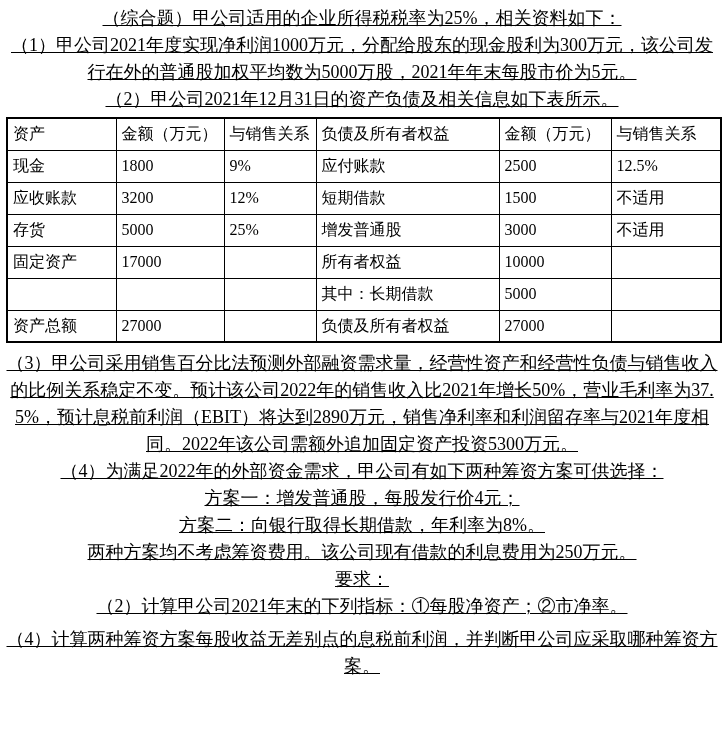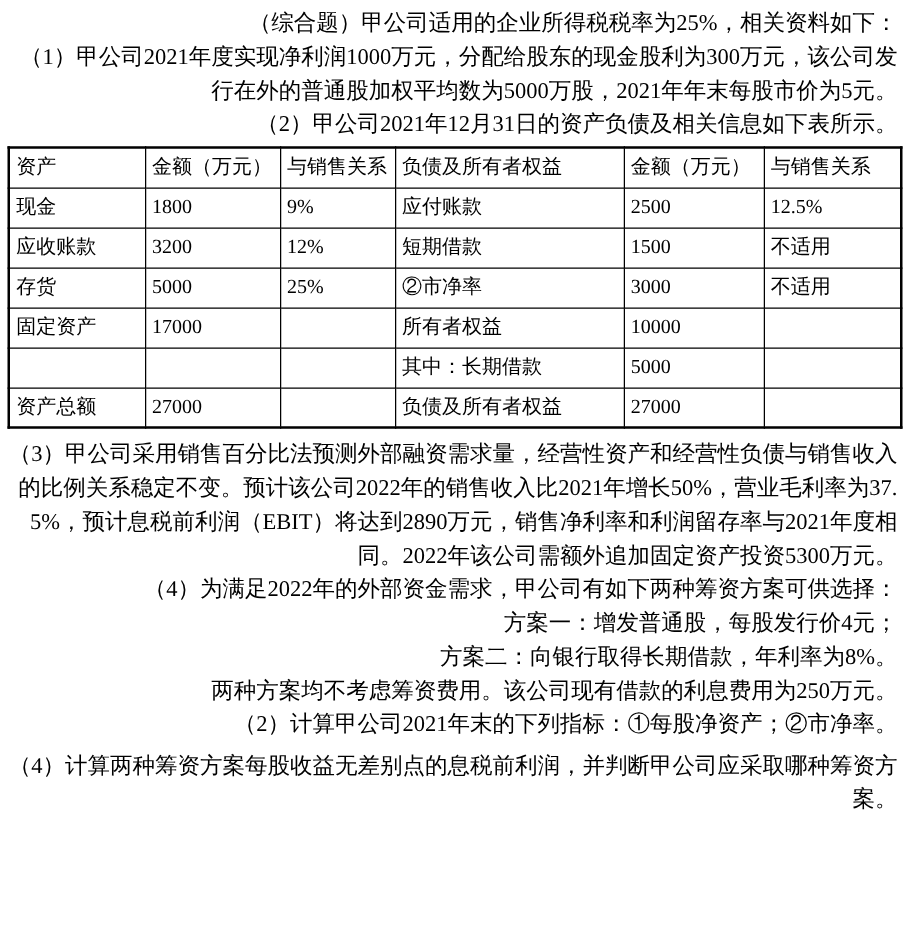--- a/index.html
+++ b/index.html
@@ -13,22 +13,23 @@
     overflow: hidden;
     font-family: "Liberation Serif", "DejaVu Serif", serif;
     font-size: 18px;
   }
   .doc {
     padding: 5px 8px 0 6px;
   }
   .doc p {
     margin: 0;
     line-height: 27px;
-    text-align: right;
+    text-align: center;
     word-break: break-all;
+    text-decoration: underline;
   }
   table.bs {
     border-collapse: collapse;
     table-layout: fixed;
     width: 714px;
     margin: 4px 0 7px 0;
     border: 2px solid #000;
   }
   table.bs td {
     border: 1px solid #000;
@@ -82,21 +83,21 @@
         <td>3200</td>
         <td>12%</td>
         <td>短期借款</td>
         <td>1500</td>
         <td>不适用</td>
       </tr>
       <tr>
         <td>存货</td>
         <td>5000</td>
         <td>25%</td>
-        <td>②市净率</td>
+        <td>增发普通股</td>
         <td>3000</td>
         <td>不适用</td>
       </tr>
       <tr>
         <td>固定资产</td>
         <td>17000</td>
         <td></td>
         <td>所有者权益</td>
         <td>10000</td>
         <td></td>
@@ -118,16 +119,17 @@
         <td></td>
       </tr>
     </tbody>
   </table>
 
   <p>（3）甲公司采用销售百分比法预测外部融资需求量，经营性资产和经营性负债与销售收入的比例关系稳定不变。预计该公司2022年的销售收入比2021年增长50%，营业毛利率为37.5%，预计息税前利润（EBIT）将达到2890万元，销售净利率和利润留存率与2021年度相同。2022年该公司需额外追加固定资产投资5300万元。</p>
   <p>（4）为满足2022年的外部资金需求，甲公司有如下两种筹资方案可供选择：</p>
   <p>方案一：增发普通股，每股发行价4元；</p>
   <p>方案二：向银行取得长期借款，年利率为8%。</p>
   <p>两种方案均不考虑筹资费用。该公司现有借款的利息费用为250万元。</p>
+  <p>要求：</p>
   <p>（2）计算甲公司2021年末的下列指标：①每股净资产；②市净率。</p>
   <p class="req-gap">（4）计算两种筹资方案每股收益无差别点的息税前利润，并判断甲公司应采取哪种筹资方案。</p>
 
 </div>
 
 </body></html>

